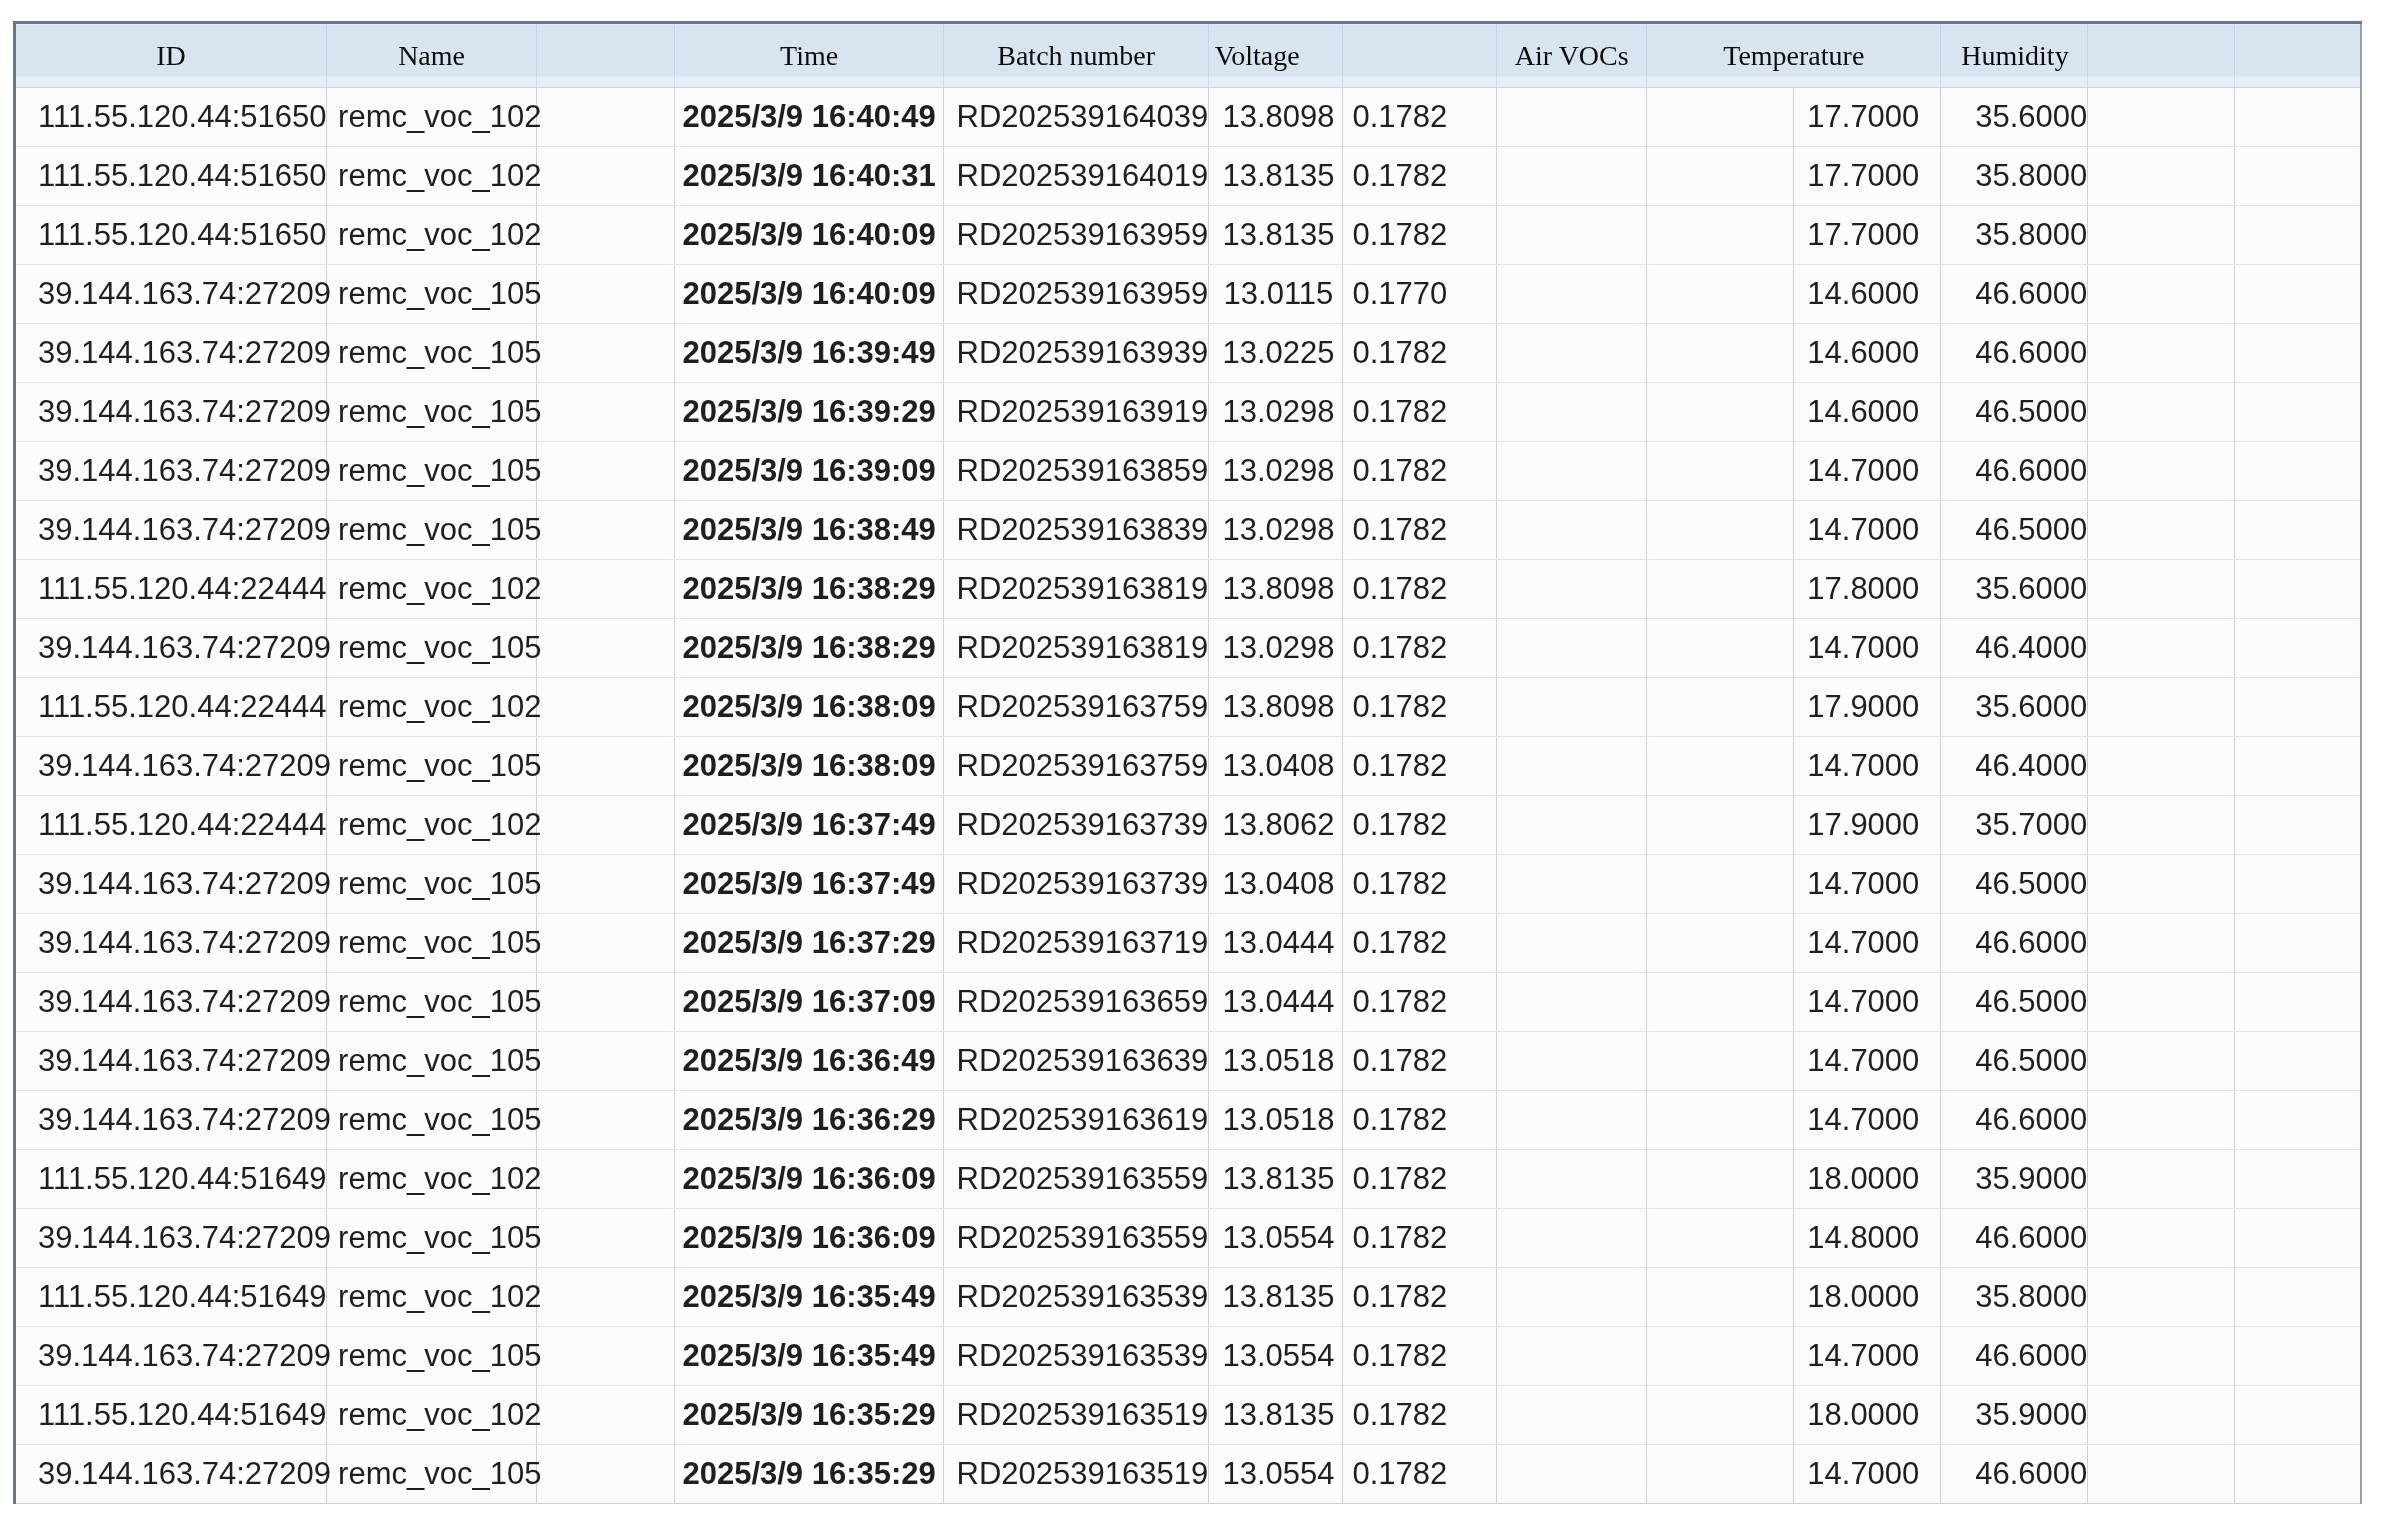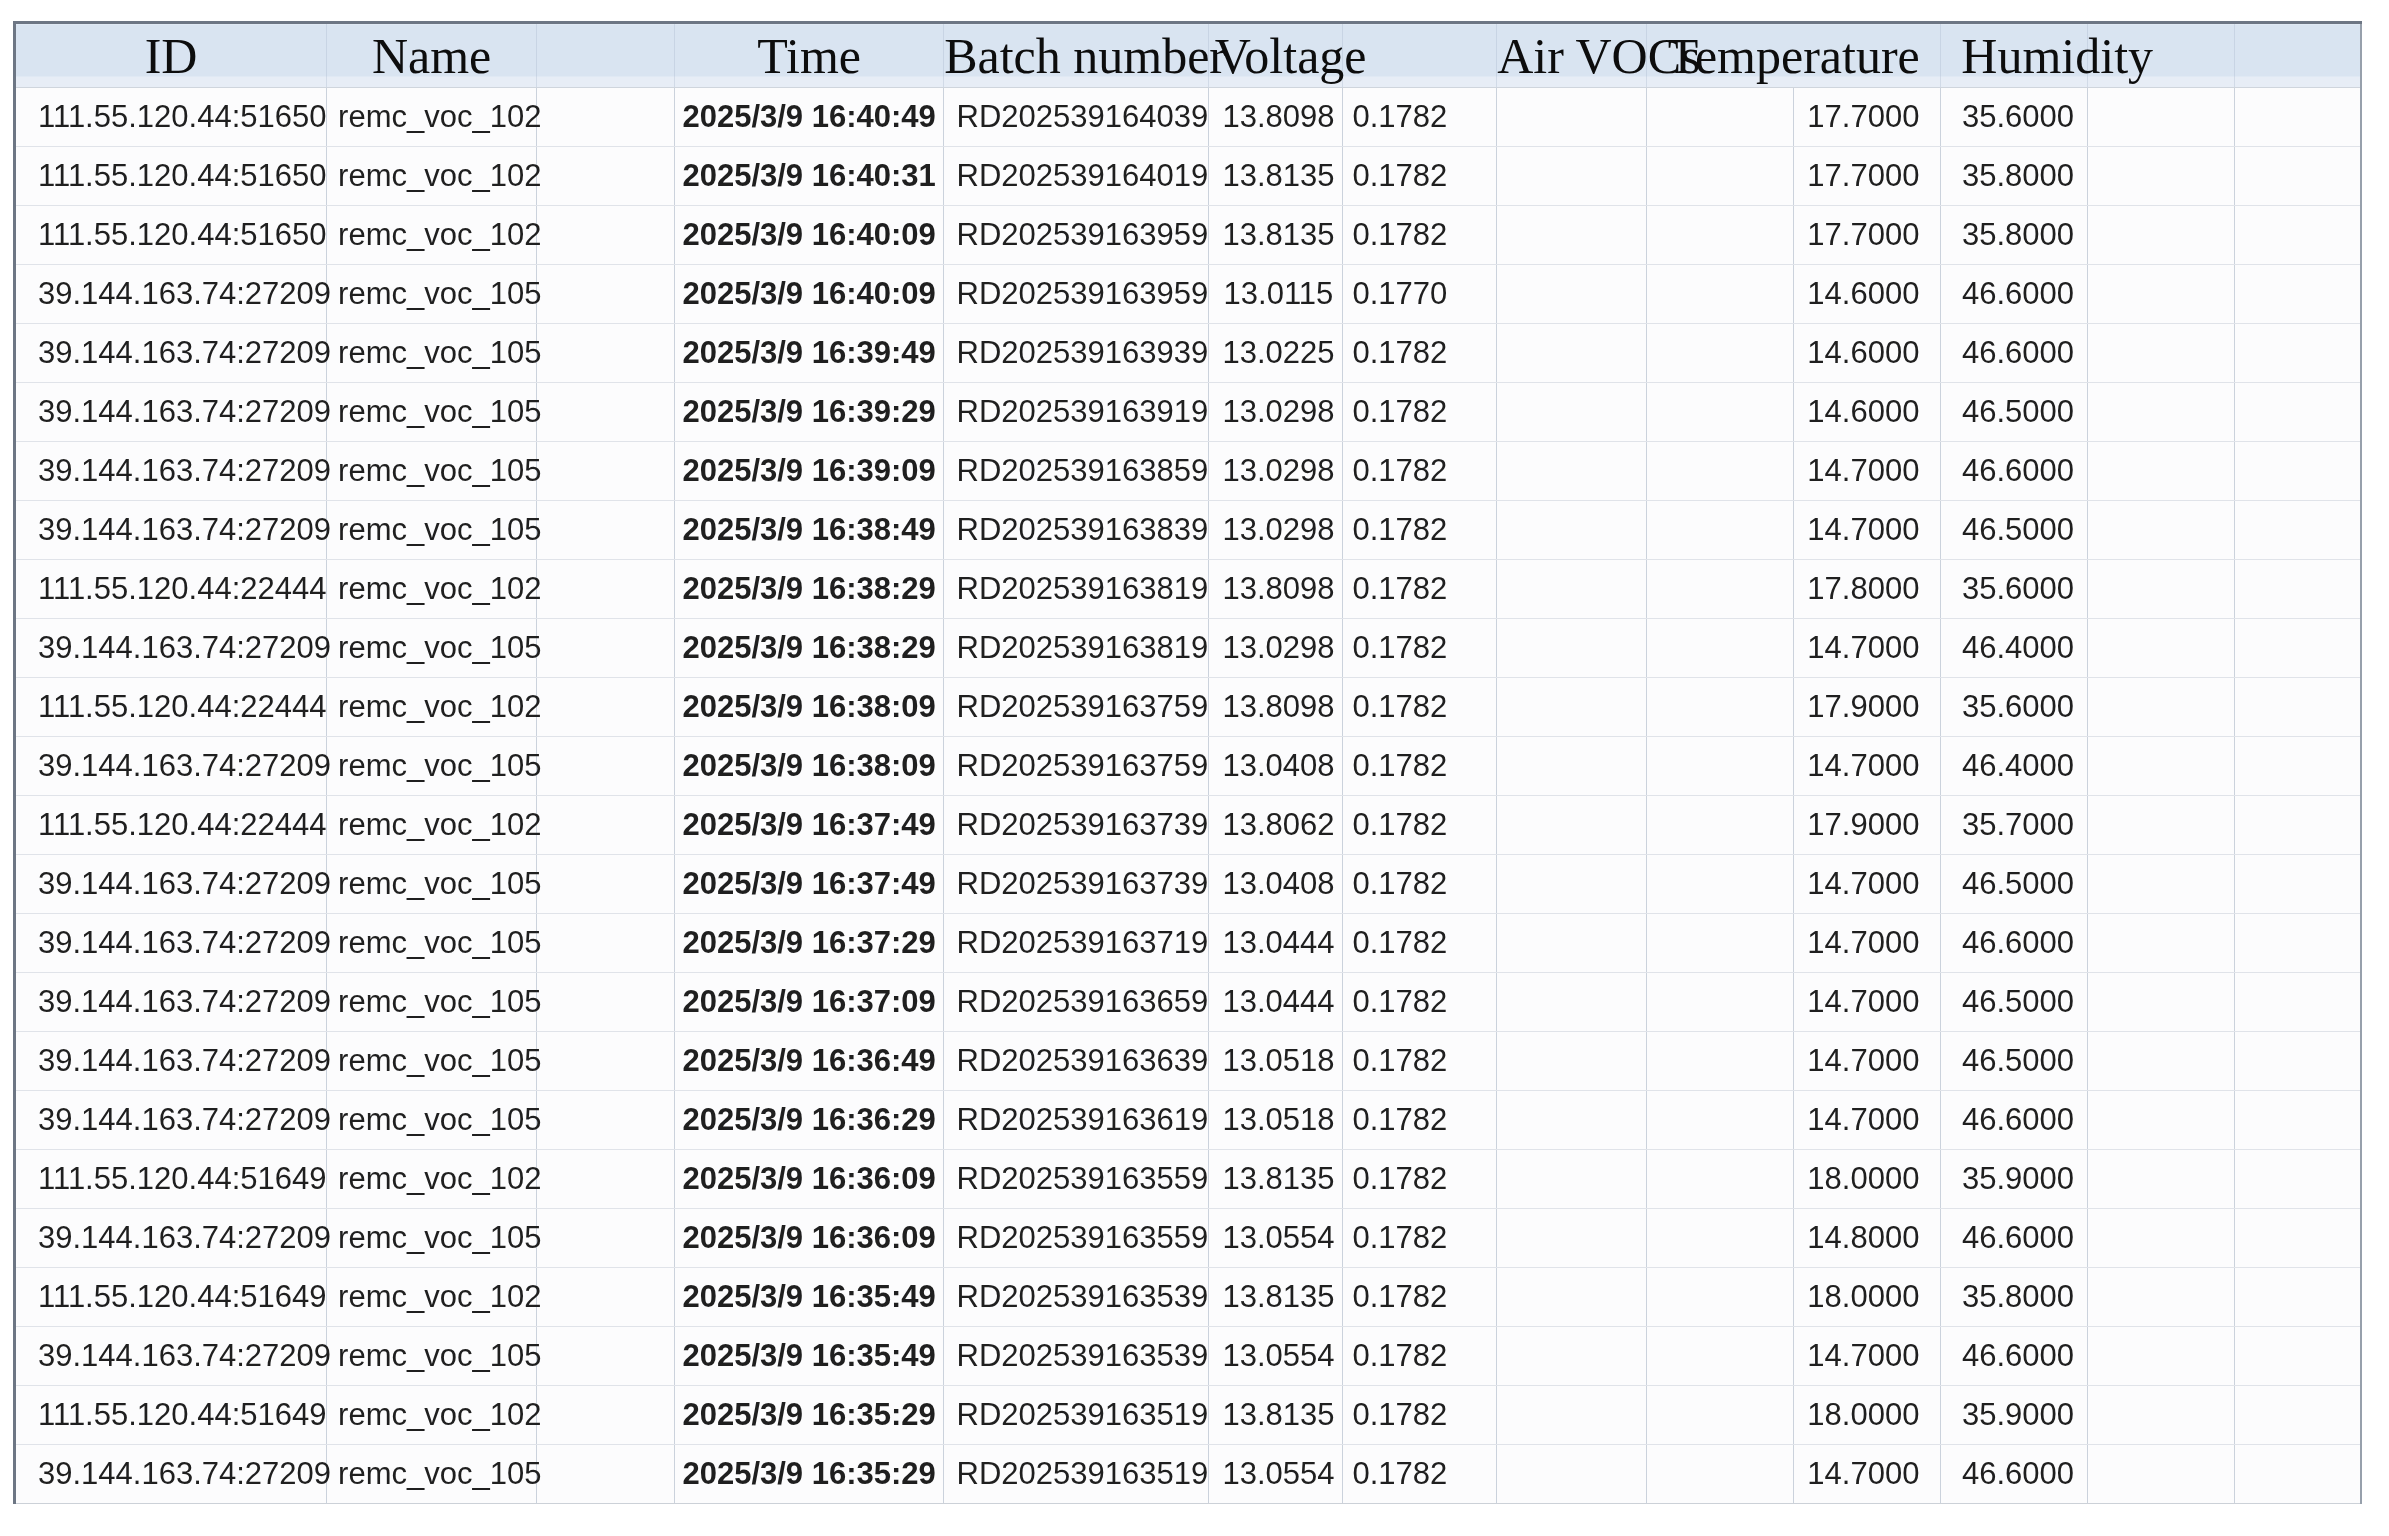--- a/index.html
+++ b/index.html
@@ -37,21 +37,21 @@
   col.c10 { width: 147px; }
   col.c11 { width: 147px; }
   col.c12 { width: 147px; }
   col.c13 { width: 126px; }
 
   thead tr { height: 65px; }
   thead th {
     background: linear-gradient(to bottom, #d9e4f1 0px, #d9e4f1 52px, #e7edf6 52px, #e7edf6 65px);
     font-family: "Liberation Serif", "DejaVu Serif", serif;
     font-weight: 400;
-    font-size: 50px;
+    font-size: 28px;
     color: #0d0d0d;
     white-space: nowrap;
     overflow: visible;
     border-right: 1.8px solid rgba(170,184,202,0.35);
     border-bottom: 1.8px solid #cfd5dd;
     padding: 0;
   }
   thead th.h-center { text-align: center; }
   thead th.h-left   { text-align: left; }
   thead th.h-pad6   { padding-left: 5.5px; }
@@ -75,21 +75,21 @@
   td.c1  { text-align: left;   padding-left: 22px; }
   td.c2  { text-align: left;   padding-left: 11px; }
   td.c3  {}
   td.c4  { text-align: center; font-weight: bold; }
   td.c5  { text-align: right; }
   td.c6  { text-align: center;   padding-left: 5.5px;  }
   td.c7  { text-align: left;   padding-left: 9.2px; }
   td.c8  {}
   td.c9  {}
   td.c10 { text-align: left;   padding-left: 13px; }
-  td.c11 { text-align: center;   padding-left: 7.4px;  }
+  td.c11 { text-align: right;   padding-left: 7.4px;  }
   td.c12 {}
   td.c13 {}
 </style>
 </head>
 <body>
 
 <div class="sheet">
   <table class="grid">
     <colgroup>
       <col class="c1">

